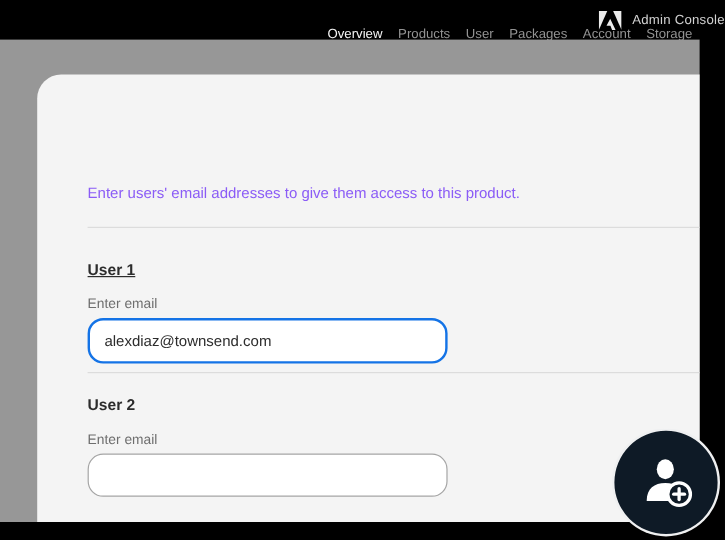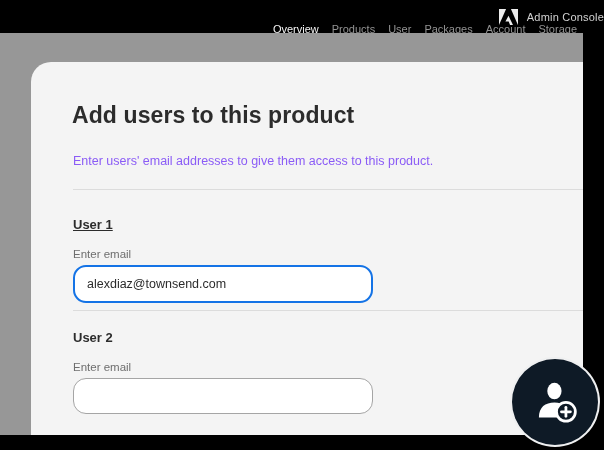--- a/index.html
+++ b/index.html
@@ -134,21 +134,20 @@
       <li>User</li>
       <li>Packages</li>
       <li>Account</li>
       <li>Storage</li>
     </ul>
   </header>
 
   <div class="gray-bg"></div>
 
   <main class="card">
-    <h1 class="page-title">Add users to this product</h1>
     <p class="page-subtitle">Enter users' email addresses to give them access to this product.</p>
 
     <div class="divider divider-1"></div>
 
     <div class="section-label u1">User 1</div>
     <div class="field-label u1">Enter email</div>
     <input class="email-input focused" type="text" value="alexdiaz@townsend.com" style="">
 
     <div class="divider divider-2"></div>
 

